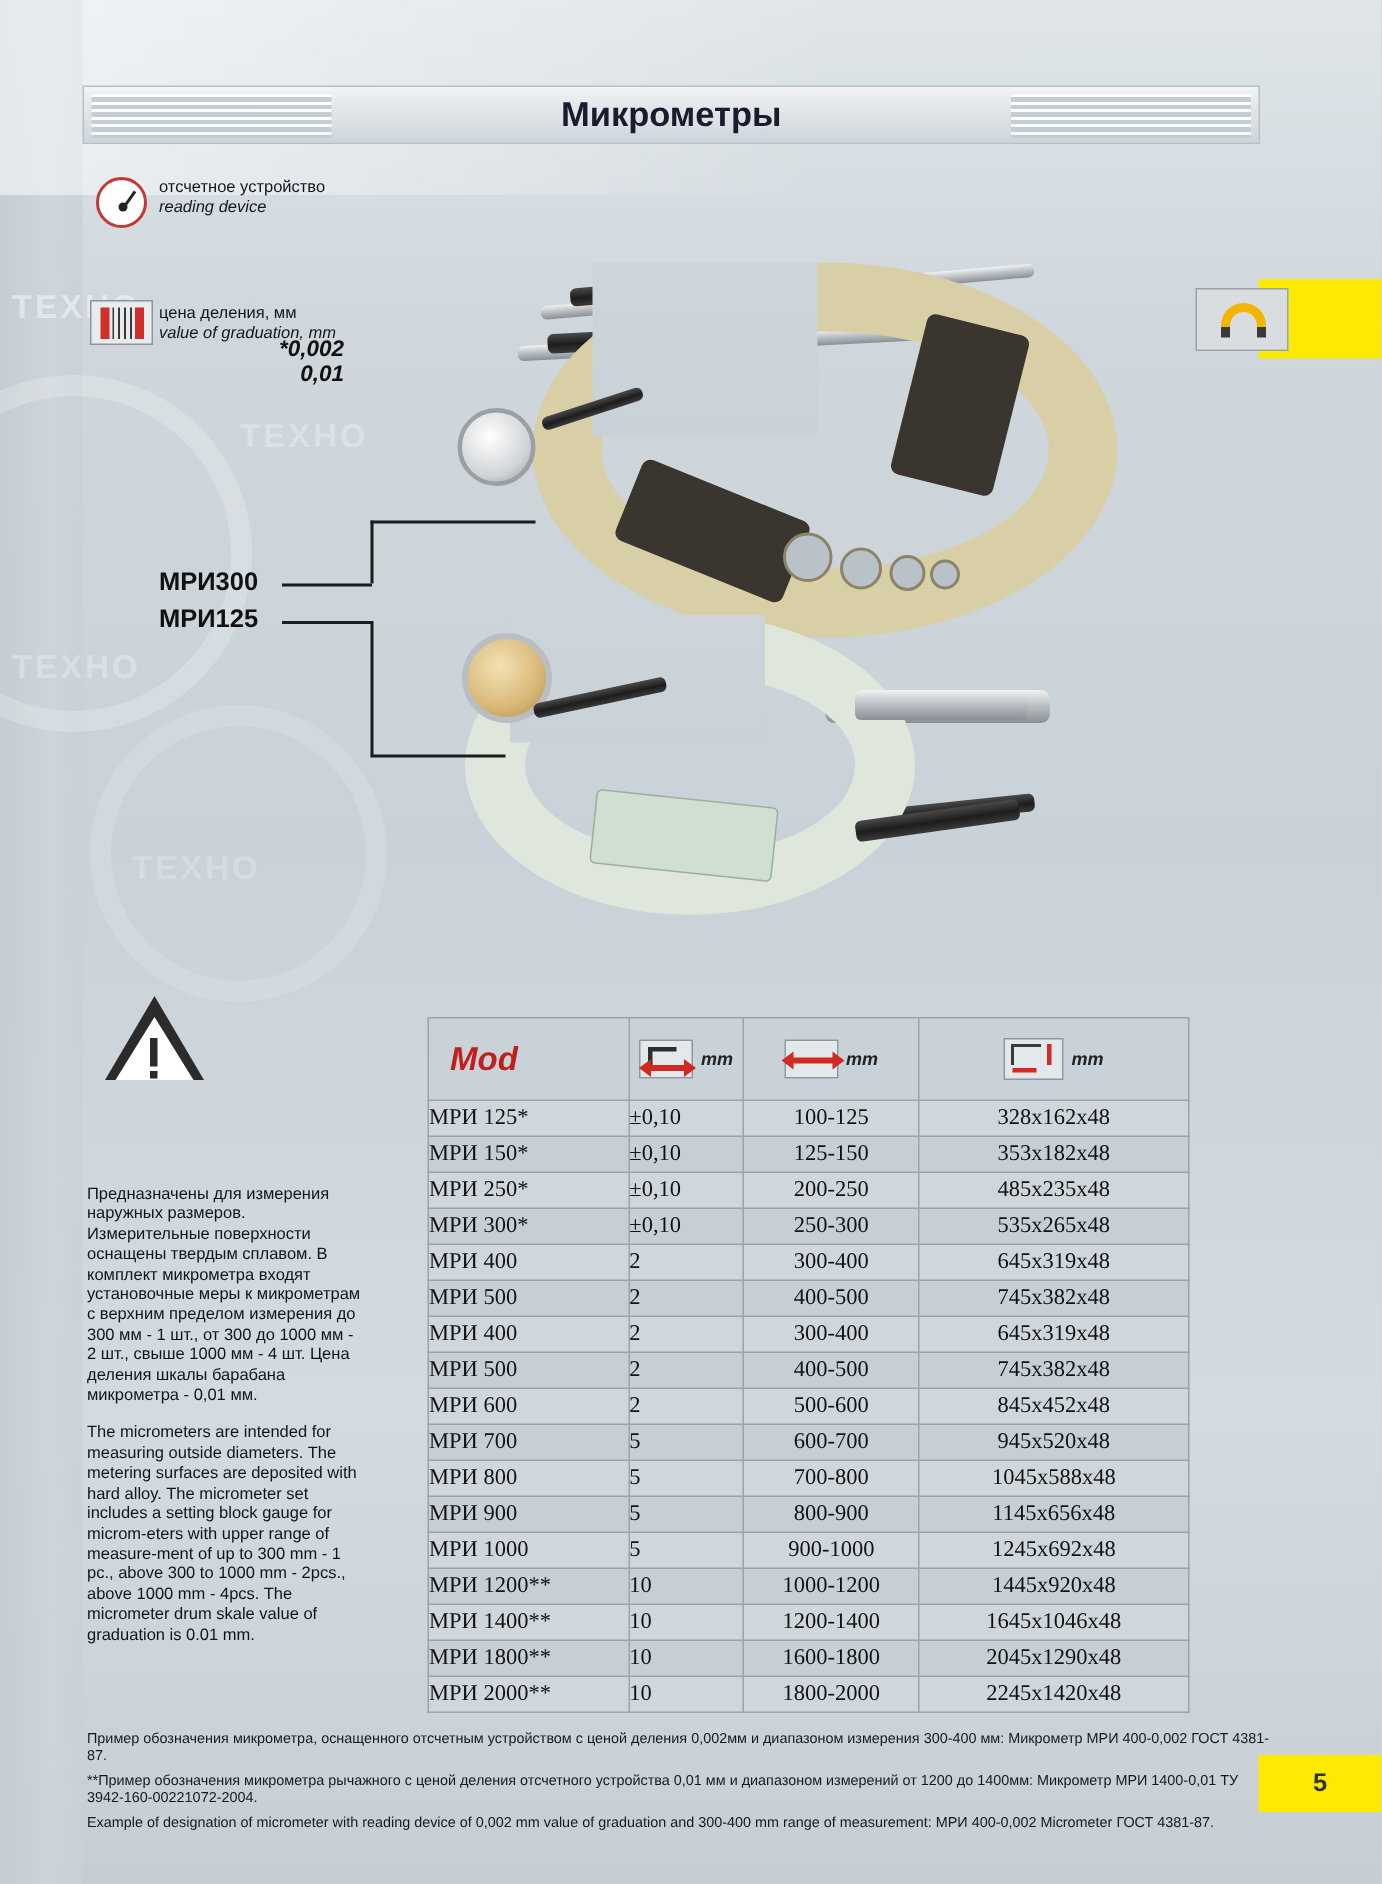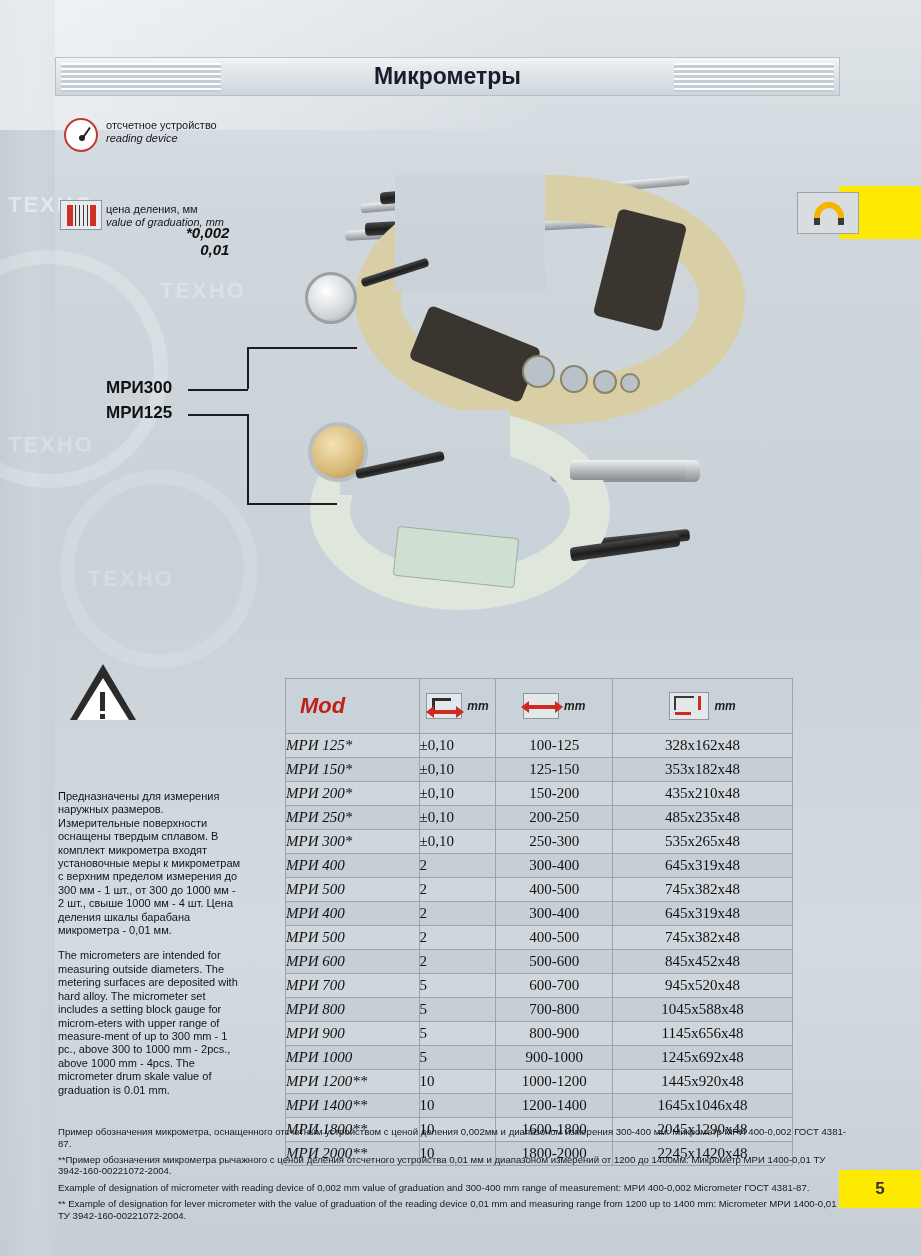--- a/index.html
+++ b/index.html
@@ -472,21 +472,21 @@
     font-size: 12px;
     font-style: italic;
     color: #222;
   }
   tbody td {
     height: 23px;
     font-size: 15px;
     color: #111;
     font-family: "Liberation Serif", serif;
   }
-  td.c-mod { padding-left: 14px; width: 126px; font-style: italic; }
+  td.c-mod { padding-left: 14px; width: 126px; }
   td.c-acc { padding-left: 10px; width: 72px; }
   td.c-range { text-align: center; width: 110px; }
   td.c-dim { text-align: center; width: 170px; }
   tbody tr:nth-child(odd) { background: #cfd7dc; }
   tbody tr:nth-child(even) { background: #c6cfd5; }
   
   .notes {
     position: absolute;
     left: 58px; bottom: 30px;
     width: 790px;
@@ -654,26 +654,20 @@
             <td class="c-range">100-125</td>
             <td class="c-dim">328x162x48</td>
           </tr>
         <tr>
             <td class="c-mod">МРИ 150*</td>
             <td class="c-acc">±0,10</td>
             <td class="c-range">125-150</td>
             <td class="c-dim">353x182x48</td>
           </tr>
         <tr>
-            <td class="c-mod">МРИ 200*</td>
-            <td class="c-acc">±0,10</td>
-            <td class="c-range">150-200</td>
-            <td class="c-dim">435x210x48</td>
-          </tr>
-        <tr>
             <td class="c-mod">МРИ 250*</td>
             <td class="c-acc">±0,10</td>
             <td class="c-range">200-250</td>
             <td class="c-dim">485x235x48</td>
           </tr>
         <tr>
             <td class="c-mod">МРИ 300*</td>
             <td class="c-acc">±0,10</td>
             <td class="c-range">250-300</td>
             <td class="c-dim">535x265x48</td>
@@ -757,18 +751,17 @@
             <td class="c-dim">2245x1420x48</td>
           </tr>
       </tbody>
     </table>
   </div>
 
   <div class="notes">
     <p>Пример обозначения микрометра, оснащенного отсчетным устройством с ценой деления 0,002мм и диапазоном измерения 300-400 мм: Микрометр МРИ 400-0,002 ГОСТ 4381-87.</p>
     <p>**Пример обозначения микрометра рычажного с ценой деления отсчетного устройства 0,01 мм и диапазоном измерений от 1200 до 1400мм: Микрометр МРИ 1400-0,01 ТУ 3942-160-00221072-2004.</p>
     <p>Example of designation of micrometer with reading device of 0,002 mm value of graduation and 300-400 mm range of measurement: МРИ 400-0,002 Micrometer ГОСТ 4381-87.</p>
-    <p>** Example of designation for lever micrometer with the value of graduation of the reading device 0,01 mm and measuring range from 1200 up to 1400 mm: Micrometer МРИ 1400-0,01 ТУ 3942-160-00221072-2004.</p>
   </div>
 
   <div class="yellow-footer">5</div>
 
 </div>
 
 </body></html>

